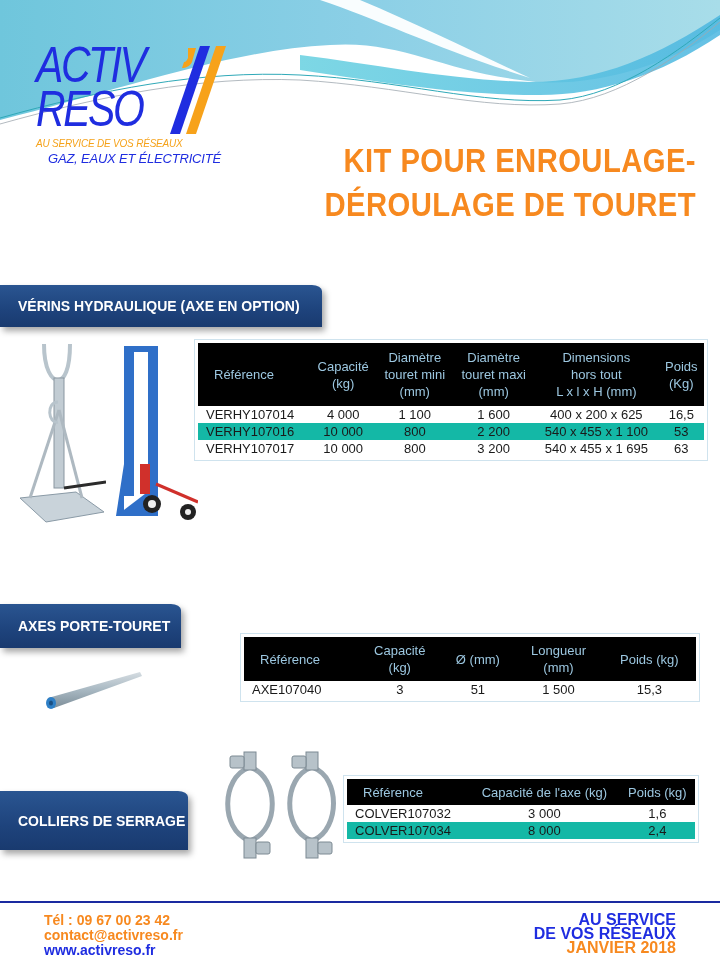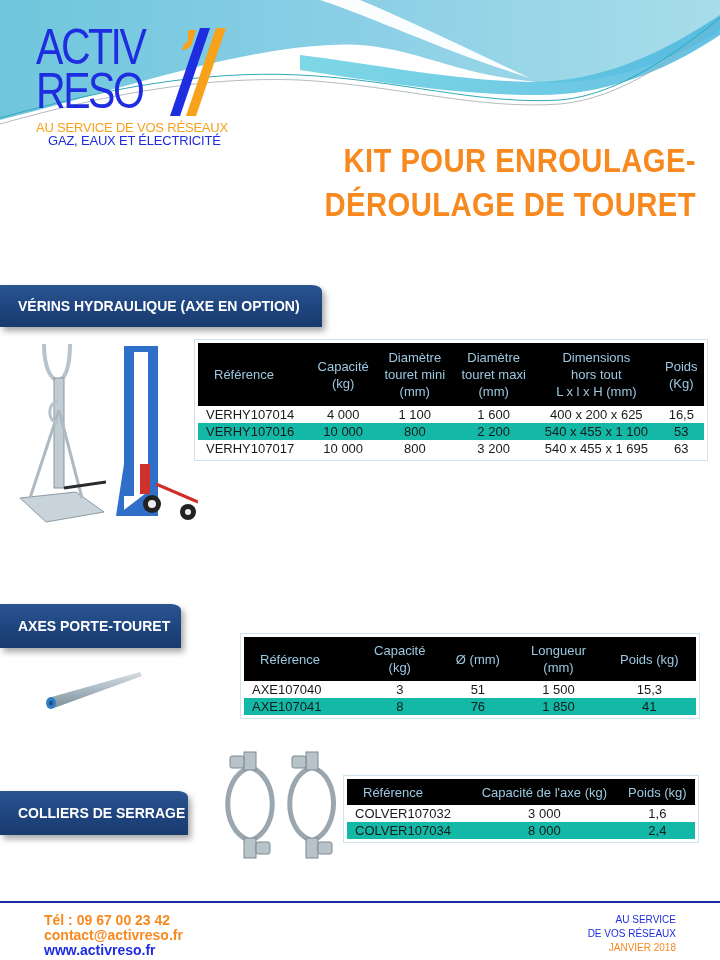--- a/index.html
+++ b/index.html
@@ -1,35 +1,35 @@
 <!DOCTYPE html>
 <html><head>
 <meta charset="utf-8">
 <style>
   html, body { margin:0; padding:0; }
   body { width:720px; height:960px; position:relative; overflow:hidden; background:#ffffff; font-family:"Liberation Sans", sans-serif; }
 
   
   .wave { position:absolute; left:0; top:0; width:720px; height:150px; }
 
-  .logo { position:absolute; left:36px; top:24px; width:190px; height:124px; }
+  .logo { position:absolute; left:36px; top:42px; width:190px; height:124px;font-style:italic; }
   .logo-activ { position:absolute; left:0; top:0; font-size:50px; line-height:46px; color:#1f2de0; font-family:"Liberation Sans Narrow","Liberation Sans", sans-serif; letter-spacing:-3px; transform:scaleX(0.82); transform-origin:left top; }
   .logo-reso { position:absolute; left:0; top:44px; font-size:50px; line-height:46px; color:#1f2de0; letter-spacing:-3px; transform:scaleX(0.82); transform-origin:left top; }
   .logo-slashes { position:absolute; left:130px; top:4px; width:60px; height:88px; }
-  .logo-tag1 { position:absolute; left:0; top:96px; font-size:13px; color:#f5a21a; white-space:nowrap; letter-spacing:-0.2px; }
+  .logo-tag1 { position:absolute; left:0; top:96px; font-size:10px; color:#f5a21a; white-space:nowrap; letter-spacing:-0.2px; }
   .logo-tag2 { position:absolute; left:12px; top:109px; font-size:13px; color:#1f2de0; white-space:nowrap; letter-spacing:-0.2px; }
 
   .title { position:absolute; right:24px; top:138px; text-align:right; color:#f7891f; font-weight:bold; font-size:34px; line-height:44px; letter-spacing:0.5px; transform:scaleX(0.86); transform-origin:right top; }
 
   
   .banner { position:absolute; left:0; background:linear-gradient(180deg,#2a5591 0%,#1e437c 60%,#193a6f 100%); color:#fff; font-weight:bold; box-shadow:3px 4px 6px rgba(0,0,0,0.35); border-top-right-radius:10px 6px; }
   .banner span { position:absolute; left:18px; top:50%; transform:translateY(-50%); font-size:14px; white-space:nowrap; }
   .b1 { top:285px; width:322px; height:42px; }
   .b2 { top:604px; width:181px; height:44px; }
-  .b3 { top:791px; width:188px; height:44px; }
+  .b3 { top:791px; width:188px; height:59px; }
 
   
   table.spec { position:absolute; border-collapse:collapse; font-size:13px; color:#1a1a1a; background:#fff; outline:1px solid #cfe3ee; outline-offset:3px; }
   table.spec th { background:#000; color:#9cc7e0; font-weight:normal; line-height:17px; padding:4px 4px; text-align:center; }
   table.spec td { padding:0 4px; text-align:center; height:17px; }
   table.spec td:first-child { text-align:left; padding-left:8px; }
   table.spec th:first-child { text-align:left; padding-left:16px; }
   table.spec tr.alt td { background:#14b8a6; }
 
   .t1 { left:198px; top:343px; width:506px; }
@@ -44,21 +44,21 @@
   
   .img { position:absolute; }
 
   
   .footer-line { position:absolute; left:0; top:901px; width:720px; height:2px; background:#1a2aa0; }
   .f-left { position:absolute; left:44px; top:913px; font-size:14px; font-weight:bold; line-height:15px; }
   .f-left div { white-space:nowrap; }
   .f-phone { color:#f7891f; }
   .f-mail { color:#f7891f; }
   .f-web { color:#1f2de0; }
-  .f-right { position:absolute; right:44px; top:913px; font-size:10px; font-weight:normal; line-height:14px; text-align:right; }
+  .f-right { position:absolute; right:44px; top:913px; font-size:16px; font-weight:bold; line-height:14px; text-align:right; }
   .f-r1, .f-r2 { color:#1f2de0; }
   .f-r3 { color:#f7891f;text-align:right; }
 </style>
 </head>
 <body>
 
 <svg class="wave" viewBox="0 0 720 150" preserveAspectRatio="none">
   <defs>
     <linearGradient id="wg1" x1="0" y1="0" x2="1" y2="0">
       <stop offset="0" stop-color="#6fc6dc"></stop>
@@ -188,27 +188,20 @@
     </tr>
   </thead>
   <tbody>
     <tr>
       <td>AXE107040</td>
       <td>3</td>
       <td>51</td>
       <td>1 500</td>
       <td>15,3</td>
     </tr>
-    <tr class="alt">
-      <td>AXE107041</td>
-      <td>8</td>
-      <td>76</td>
-      <td>1 850</td>
-      <td>41</td>
-    </tr>
   </tbody>
 </table>
 
 <div class="banner b3">
   <span>COLLIERS DE SERRAGE</span>
 </div>
 
 <svg class="img" style="left:212px;top:748px;width:130px;height:116px;" viewBox="0 0 130 116">
   <g fill="none" stroke="#9aa7b0" stroke-width="5">
     <path d="M36 20 C10 30 8 80 36 92 M40 20 C66 30 68 80 40 92"></path>

